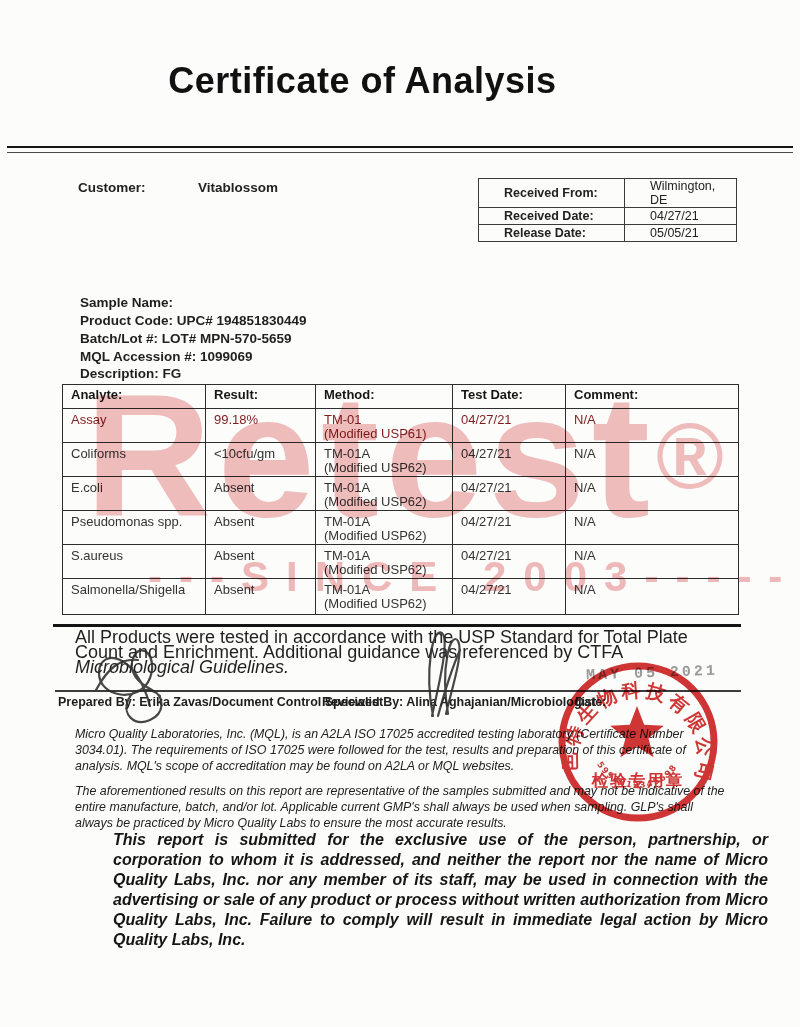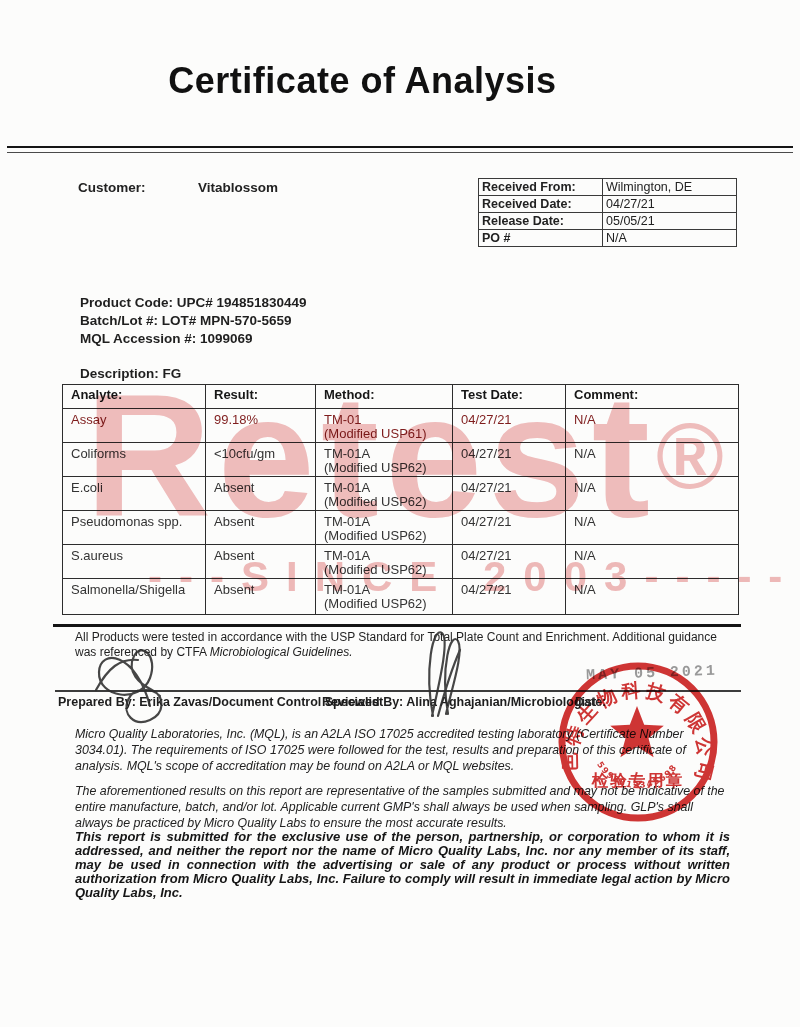--- a/index.html
+++ b/index.html
@@ -10,46 +10,46 @@
   }
   .abs{position:absolute;}
   
   .title{top:60px;left:0;width:725px;text-align:center;font-size:36px;font-weight:bold;letter-spacing:.5px;color:#111;}
   .rule-top{top:146px;left:7px;width:786px;height:4px;border-top:2.5px solid #151515;border-bottom:1.5px solid #4a4a4a;}
   
   .customer-label{top:180px;left:78px;font-size:13.5px;font-weight:bold;color:#222;}
   .customer-value{top:180px;left:170px;font-size:13.5px;font-weight:bold;color:#222;margin-left:28px;}
   
   .recv{top:178px;left:478px;width:259px;border-collapse:collapse;table-layout:fixed;}
-  .recv td{border:1.5px solid #3a3a3a;height:16px;font-size:12.5px;padding:0 0 0 3px;vertical-align:middle;color:#222;}
+  .recv td{border:1.5px solid #3a3a3a;height:16px;font-size:12.5px;padding:0 0 0 25px;vertical-align:middle;color:#222;}
   .recv td.lbl{font-weight:bold;width:120px;}
   
   .sample{top:294px;left:80px;font-size:13.5px;font-weight:bold;line-height:18px;color:#1f1f1f;}
   .descr{top:366px;left:80px;font-size:13.5px;font-weight:bold;color:#1f1f1f;text-align:center;}
   
   .results{top:384px;left:62px;width:676px;border-collapse:collapse;table-layout:fixed;}
   .results th,.results td{border:1.2px solid #2d2d2d;text-align:left;vertical-align:top;padding:2px 4px 2px 8px;}
   .results th{font-size:13px;font-weight:bold;height:19px;color:#161616;}
   .results td{font-size:13px;color:#333;line-height:13.5px;padding-top:4px;}
   .results tr.faded td{color:#7f1d1d;}
   .method2{display:block;}
   .rule-mid{top:624px;left:53px;width:688px;height:3px;background:#141414;}
   
-  .footnote{top:630px;left:75px;width:650px;font-size:12px;line-height:15px;color:#1f1f1f;}
+  .footnote{top:630px;left:75px;width:650px;font-size:18px;line-height:15px;color:#1f1f1f;}
   
   .sign-line{top:690px;left:55px;width:686px;height:1.5px;background:#3c3c3c;}
   .prepared{top:695px;left:58px;font-size:12.5px;font-weight:600;color:#1d1d1d;}
   .reviewed{top:695px;left:322px;font-size:12.5px;font-weight:600;color:#1d1d1d;}
   .date-label{top:695px;left:575px;font-size:12.5px;font-weight:600;color:#2a2a2a;}
   .date-stamp{top:665px;left:586px;font-size:15px;font-family:"Liberation Mono",monospace;font-weight:bold;letter-spacing:3px;color:#999;transform:rotate(-2deg);}
   
   .para{left:75px;width:655px;font-size:12.4px;font-style:italic;line-height:15.8px;color:#222;}
   .p1{top:727px;}
   .p2{top:784px;}
-  .p3{top:830px;font-weight:bold;text-align:justify;font-size:13px;line-height:14px;color:#161616;}
+  .p3{top:830px;font-weight:bold;text-align:justify;font-size:16px;line-height:20px;color:#161616;margin-left:38px;}
   
   .wm{pointer-events:none;mix-blend-mode:multiply;}
   .wm-word{top:368px;left:85px;font-size:175px;font-weight:bold;line-height:1;letter-spacing:6px;color:rgba(222,100,100,.42);white-space:nowrap;}
   .wm-reg{font-size:92px;vertical-align:28px;letter-spacing:0;}
   .wm-since{top:553px;left:148px;font-size:42px;font-weight:bold;letter-spacing:17px;color:rgba(226,118,118,.5);white-space:nowrap;text-align:center;}
   
   svg.overlay{position:absolute;top:0;left:0;pointer-events:none;}
   .stamp-svg{mix-blend-mode:multiply;}
 </style>
 </head>
@@ -68,28 +68,25 @@
       <td>Wilmington, DE</td>
     </tr>
     <tr>
       <td class="lbl">Received Date:</td>
       <td>04/27/21</td>
     </tr>
     <tr>
       <td class="lbl">Release Date:</td>
       <td>05/05/21</td>
     </tr>
-    <tr>
-      <td class="lbl">PO #</td>
-      <td>N/A</td>
-    </tr>
   </tbody>
 </table>
 
 <div class="abs sample">
+  <div>Sample Name:</div>
   <div>Product Code: UPC# 194851830449</div>
   <div>Batch/Lot #: LOT# MPN-570-5659</div>
   <div>MQL Accession #: 1099069</div>
 </div>
 <div class="abs descr">Description: FG</div>
 
 <table class="abs results">
   <colgroup>
       <col style="width:143px">
       <col style="width:110px">

